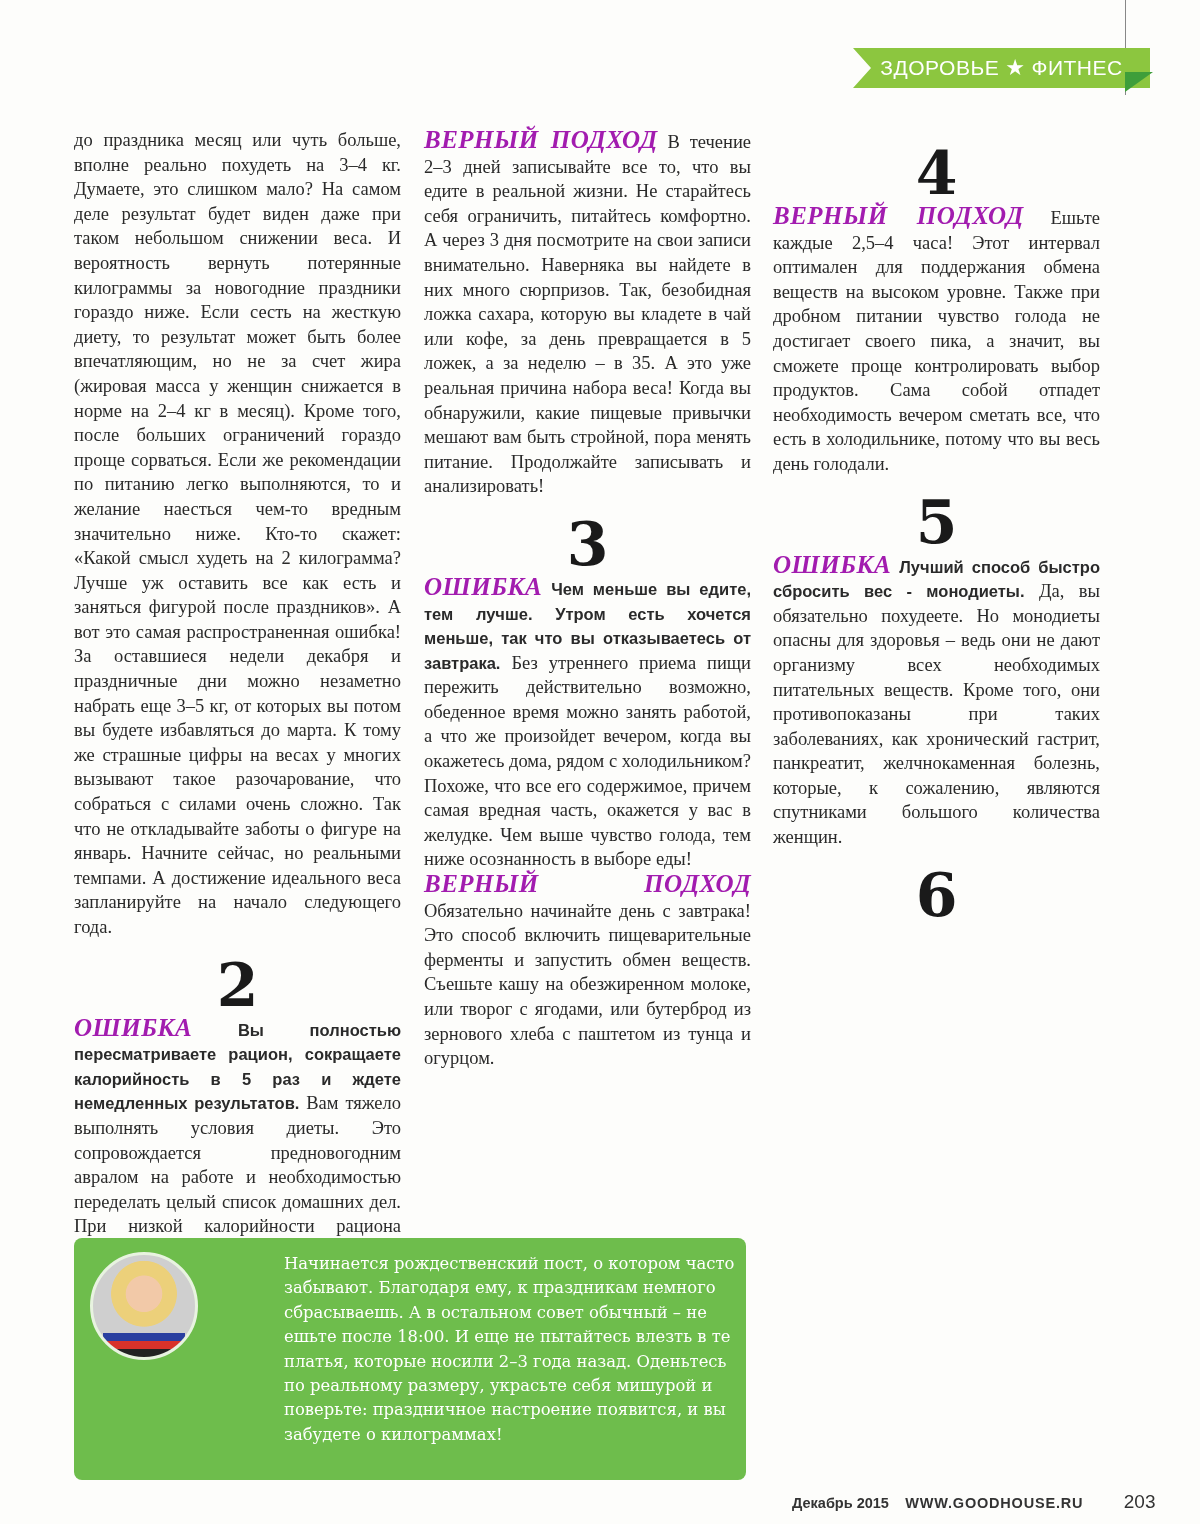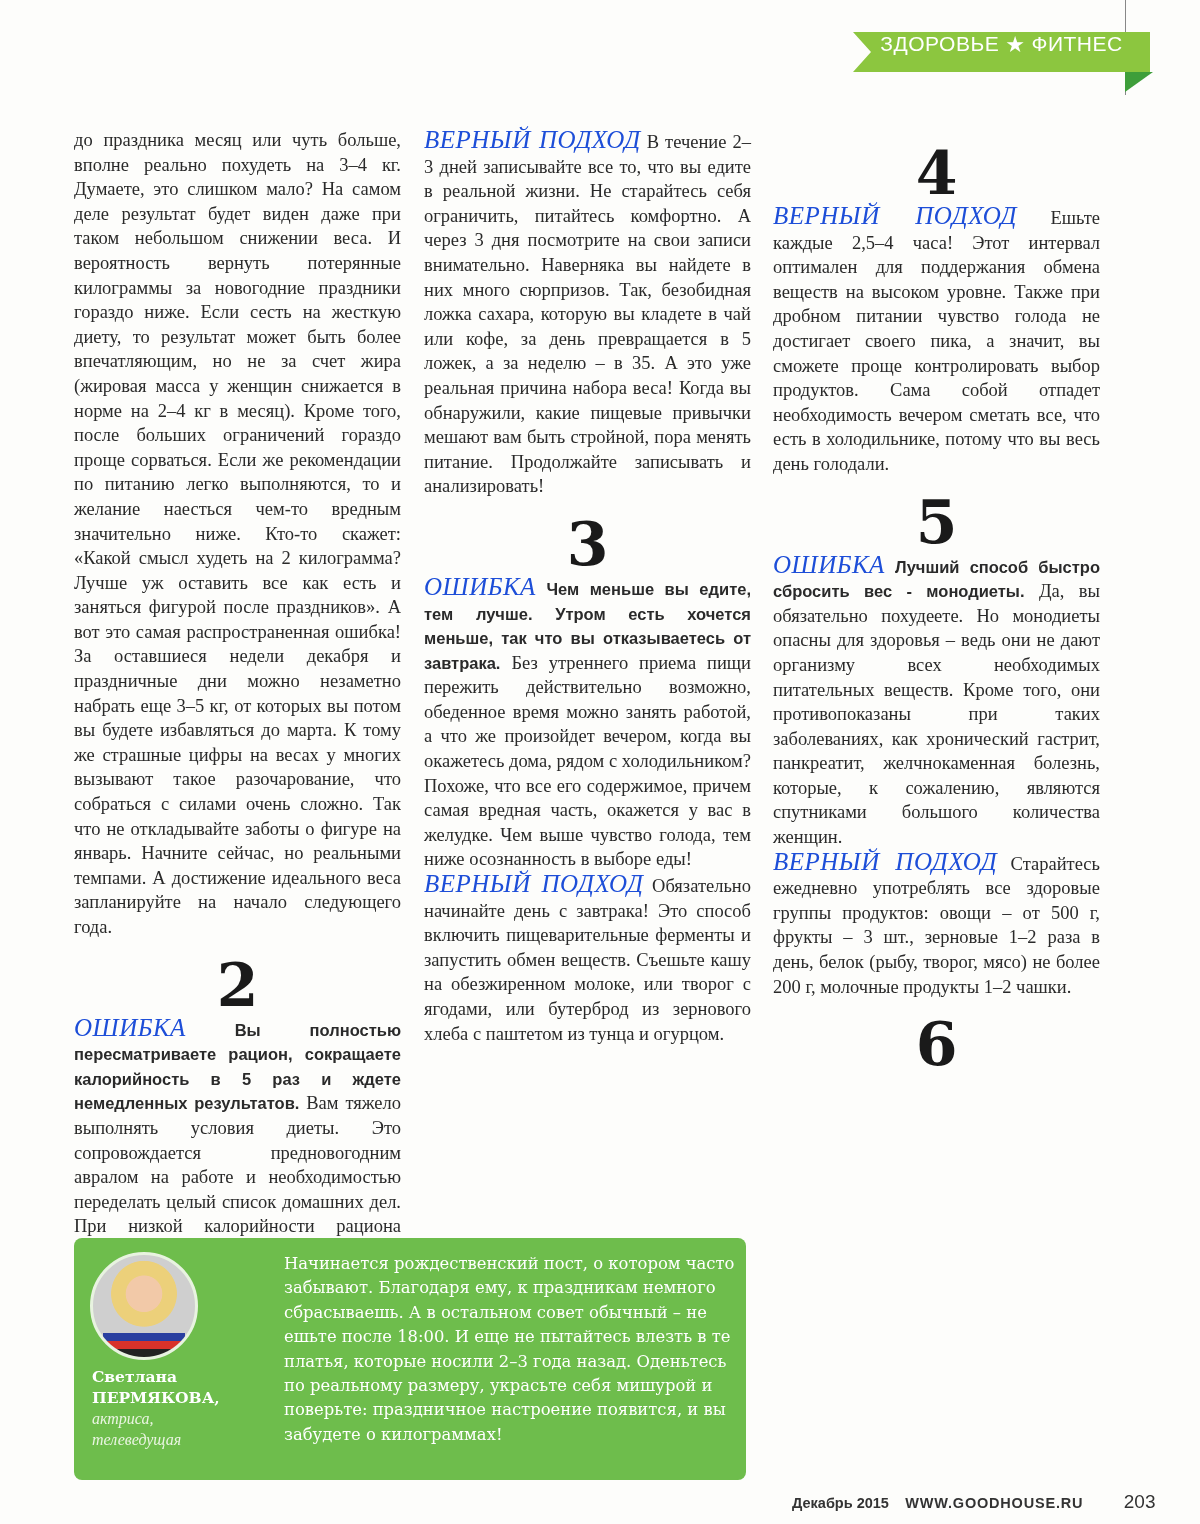--- a/index.html
+++ b/index.html
@@ -1,45 +1,45 @@
 <!DOCTYPE html>
 <html><head>
 <meta charset="utf-8">
 <style>
   * { box-sizing: border-box; margin: 0; padding: 0; }
   html, body { width: 1200px; height: 1524px; background: #fdfdfb; overflow: hidden; }
   body { position: relative; font-family: "Liberation Serif", "DejaVu Serif", serif; color: #2a2a2a; }
 
   
   .banner {
-    position: absolute; top: 32px; left: 853px; width: 297px; height: 40px;
+    position: absolute; top: 48px; left: 853px; width: 297px; height: 40px;
     background: #8cc63f;
     clip-path: polygon(0 0, 100% 0, 100% 100%, 0 100%, 18px 50%);
-    display: flex; align-items: flex-start; justify-content: center;
+    display: flex; align-items: center; justify-content: center;
     color: #fff; font-family: "Liberation Sans", "DejaVu Sans", sans-serif;
     font-size: 21px; letter-spacing: 0.5px;
   }
   .banner .star { margin: 0 6px; font-size: 22px; }
   .banner-fold {
     position: absolute; top: 72px; left: 1125px; width: 0; height: 0;
     border-left: 28px solid #3e9e3a; border-bottom: 20px solid transparent;
   }
   .page-rule { position: absolute; top: 0; left: 1125px; width: 1px; height: 95px; background: #888; }
 
   
   .col { position: absolute; top: 128px; width: 327px; font-size: 18.5px; line-height: 24.6px; text-align: justify; hyphens: manual; }
   .col1 { left: 74px; }
   .col2 { left: 424px; }
   .col3 { left: 773px; }
 
   .num {
     display: block; text-align: center; font-family: "DejaVu Serif", "Liberation Serif", serif;
     font-weight: bold; font-size: 60px; line-height: 62px; color: #1a1a1a; margin-top: 14px;
   }
-  .err { font-family: "Liberation Serif", serif; font-style: italic; font-weight: normal; color: #1d4ed8; font-size: 25px; letter-spacing: 0.5px; }
+  .err { font-family: "Liberation Serif", serif; font-style: italic; font-weight: bold; color: #a21caf; font-size: 25px; letter-spacing: 0.5px; }
   .bold { font-family: "Liberation Sans", "DejaVu Sans", sans-serif; font-weight: bold; font-size: 16.5px; color: #2a2a2a; }
   p { margin: 0; }
 
   
   .quote {
     position: absolute; left: 74px; top: 1238px; width: 672px; height: 242px;
     background: #6ebd4c; border-radius: 8px;
   }
   .avatar {
     position: absolute; left: 16px; top: 14px; width: 108px; height: 108px; border-radius: 50%;
@@ -104,38 +104,28 @@
   <p>
     <span class="err">ВЕРНЫЙ ПОДХОД</span>
     <span>Ешьте каждые 2,5–4 часа! Этот интервал оптимален для поддержания обмена веществ на высоком уровне. Также при дробном питании чувство голода не достигает своего пика, а значит, вы сможете проще контролировать выбор продуктов. Сама собой отпадет необходимость вечером сметать все, что есть в холодильнике, потому что вы весь день голодали.</span>
   </p>
   <span class="num">5</span>
   <p>
     <span class="err">ОШИБКА</span>
     <span class="bold">Лучший способ быстро сбросить вес - монодиеты.</span>
     <span>Да, вы обязательно похудеете. Но монодиеты опасны для здоровья – ведь они не дают организму всех необходимых питательных веществ. Кроме того, они противопоказаны при таких заболеваниях, как хронический гастрит, панкреатит, желчнокаменная болезнь, которые, к сожалению, являются спутниками большого количества женщин.</span>
   </p>
-  <p>
-    <span class="err">ВЕРНЫЙ ПОДХОД</span>
-    <span>Старайтесь ежедневно употреблять все здоровые группы продуктов: овощи – от 500 г, фрукты – 3 шт., зерновые 1–2 раза в день, белок (рыбу, творог, мясо) не более 200 г, молочные продукты 1–2 чашки.</span>
-  </p>
   <span class="num">6</span>
 </div>
 
 <div class="quote">
   <div class="avatar">
     <div class="stripe" style="top:78px;background:#2a3fa0;"></div>
     <div class="stripe" style="top:86px;background:#d8322a;"></div>
     <div class="stripe" style="top:94px;background:#222;"></div>
-  </div>
-  <div class="person">
-    <span class="quote-name1">Светлана</span>
-    <span class="quote-name2">ПЕРМЯКОВА,</span>
-    <span class="quote-role">актриса,</span>
-    <span class="quote-role">телеведущая</span>
   </div>
   <p class="quote-text">Начинается рождественский пост, о котором часто забывают. Благодаря ему, к праздникам немного сбрасываешь. А в остальном совет обычный – не ешьте после 18:00. И еще не пытайтесь влезть в те платья, которые носили 2–3 года назад. Оденьтесь по реальному размеру, украсьте себя мишурой и поверьте: праздничное настроение появится, и вы забудете о килограммах!</p>
 </div>
 
 <div class="footer">
   <span class="date">Декабрь 2015</span>
   <span class="site">WWW.GOODHOUSE.RU</span>
   <span class="page">203</span>
 </div>
 

